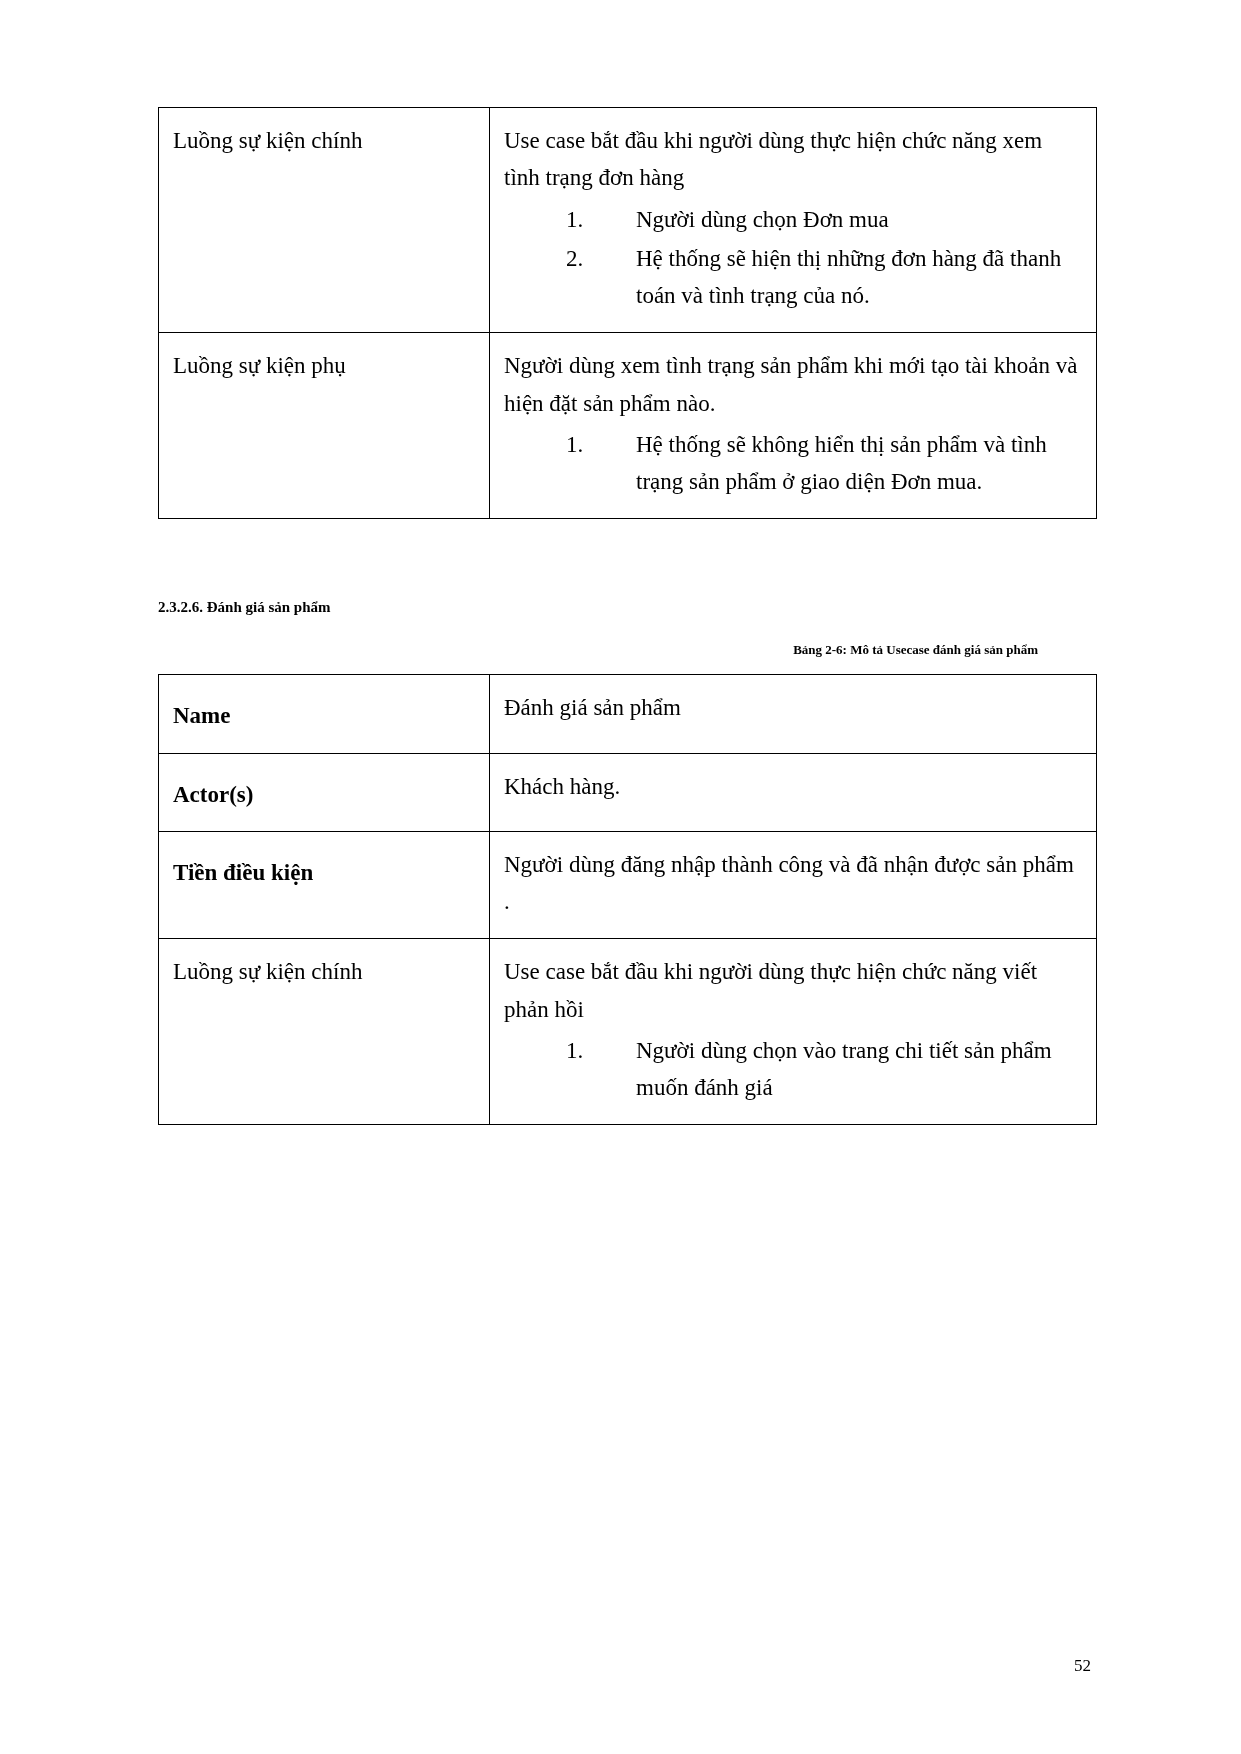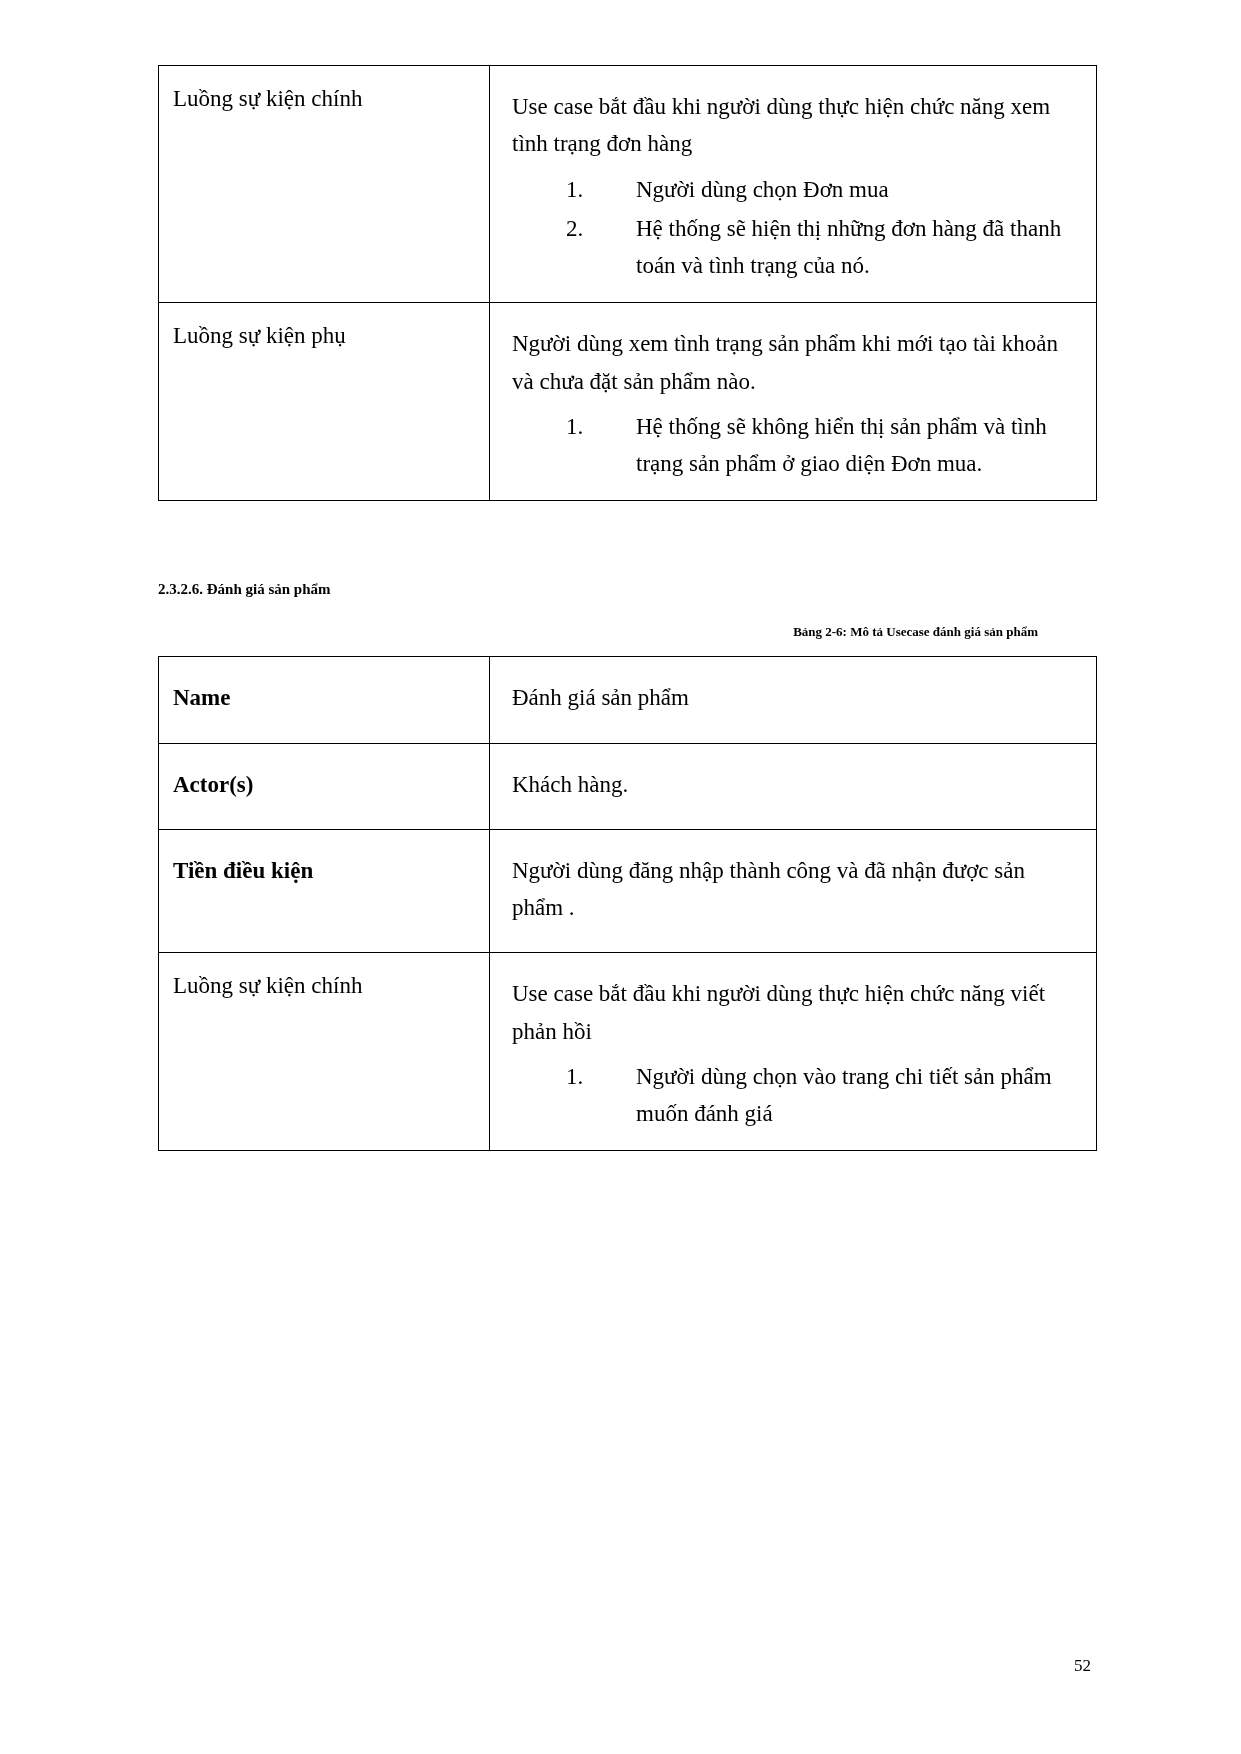--- a/index.html
+++ b/index.html
@@ -11,21 +11,21 @@
     width: 1241px;
     min-height: 1754px;
     font-family: "Liberation Serif", serif;
     color: #000000;
     position: relative;
   }
   .page {
     width: 1241px;
     min-height: 1754px;
     box-sizing: border-box;
-    padding: 65px 150px 40px 158px;
+    padding: 107px 150px 40px 158px;
     position: relative;
   }
 
   table.usecase {
     border-collapse: collapse;
     width: 880px;
     table-layout: fixed;
   }
   table.usecase td {
     border: 1.5px solid #000000;
@@ -39,21 +39,21 @@
     font-size: 23px;
     line-height: 1.62;
   }
   .lbl.bold, .val.bold {
     font-weight: bold;
     margin-top: 8px;
   }
   .para {
     font-size: 23px;
     line-height: 1.62;
-    margin: 8px;
+    margin: 0;
   }
   .para + .para {
     margin-top: 14px;
   }
   ol.steps {
     margin: 4px 0 0 0;
     padding: 0;
     list-style: none;
   }
   ol.steps li {
@@ -120,21 +120,21 @@
               <span class="txt">Hệ thống sẽ hiện thị những đơn hàng đã thanh toán và tình trạng của nó.</span>
             </li>
           </ol>
         </td>
       </tr>
       <tr>
         <td class="col-label">
           <div class="lbl">Luồng sự kiện phụ</div>
         </td>
         <td class="col-value">
-          <p class="para">Người dùng xem tình trạng sản phẩm  khi mới tạo tài khoản và chưa đặt sản phẩm  nào.</p>
+          <p class="para">Người dùng xem tình trạng sản phẩm  khi mới tạo tài khoản và hiện đặt sản phẩm  nào.</p>
           <ol class="steps">
             <li>
               <span class="num">1.</span>
               <span class="txt">Hệ thống sẽ không hiển thị sản phẩm và tình trạng sản phẩm  ở giao diện Đơn mua.</span>
             </li>
           </ol>
         </td>
       </tr>
     </tbody>
   </table>

